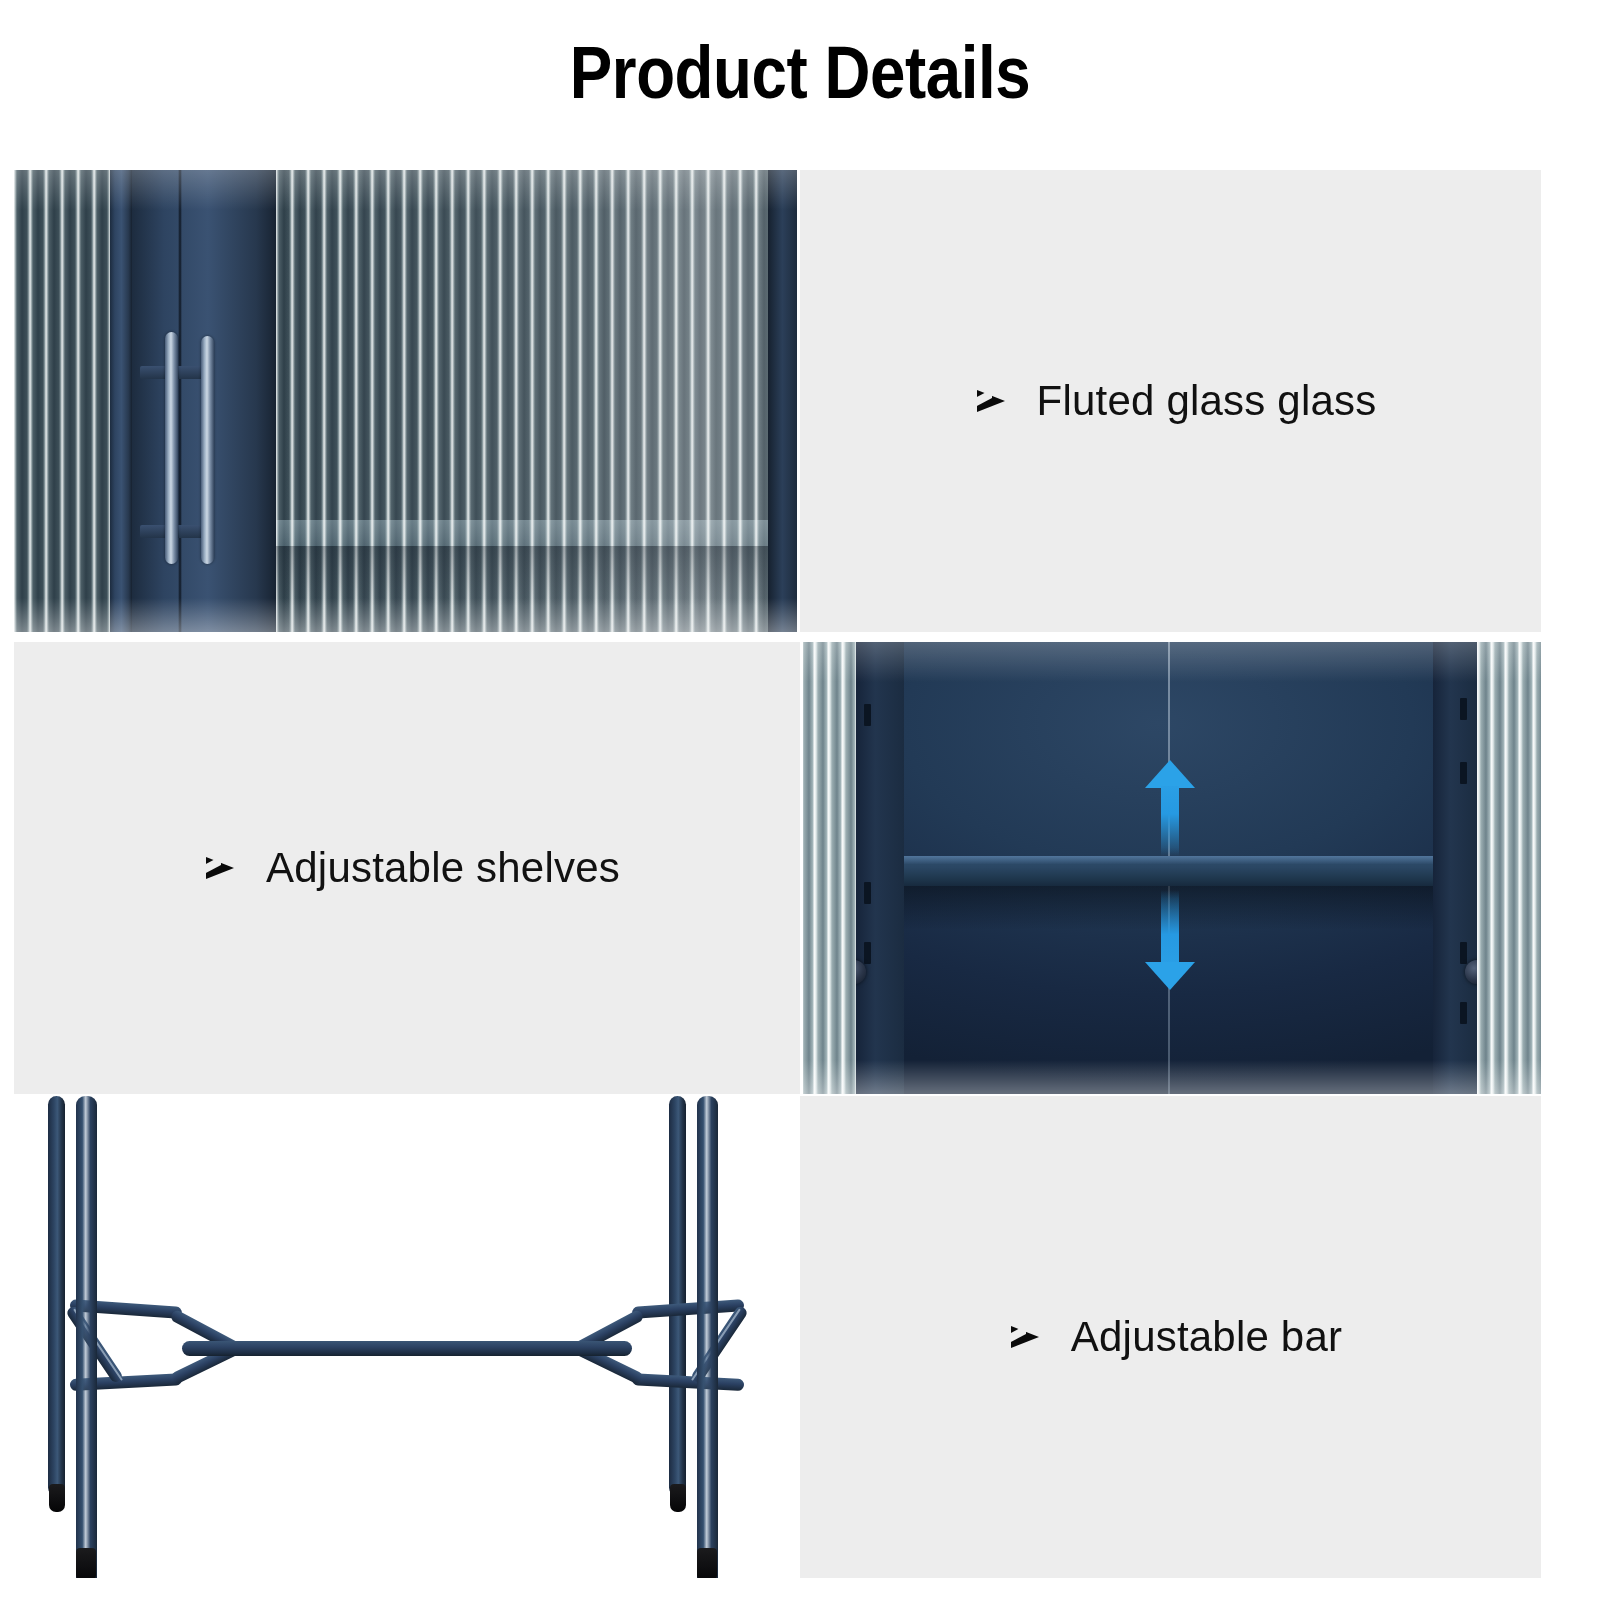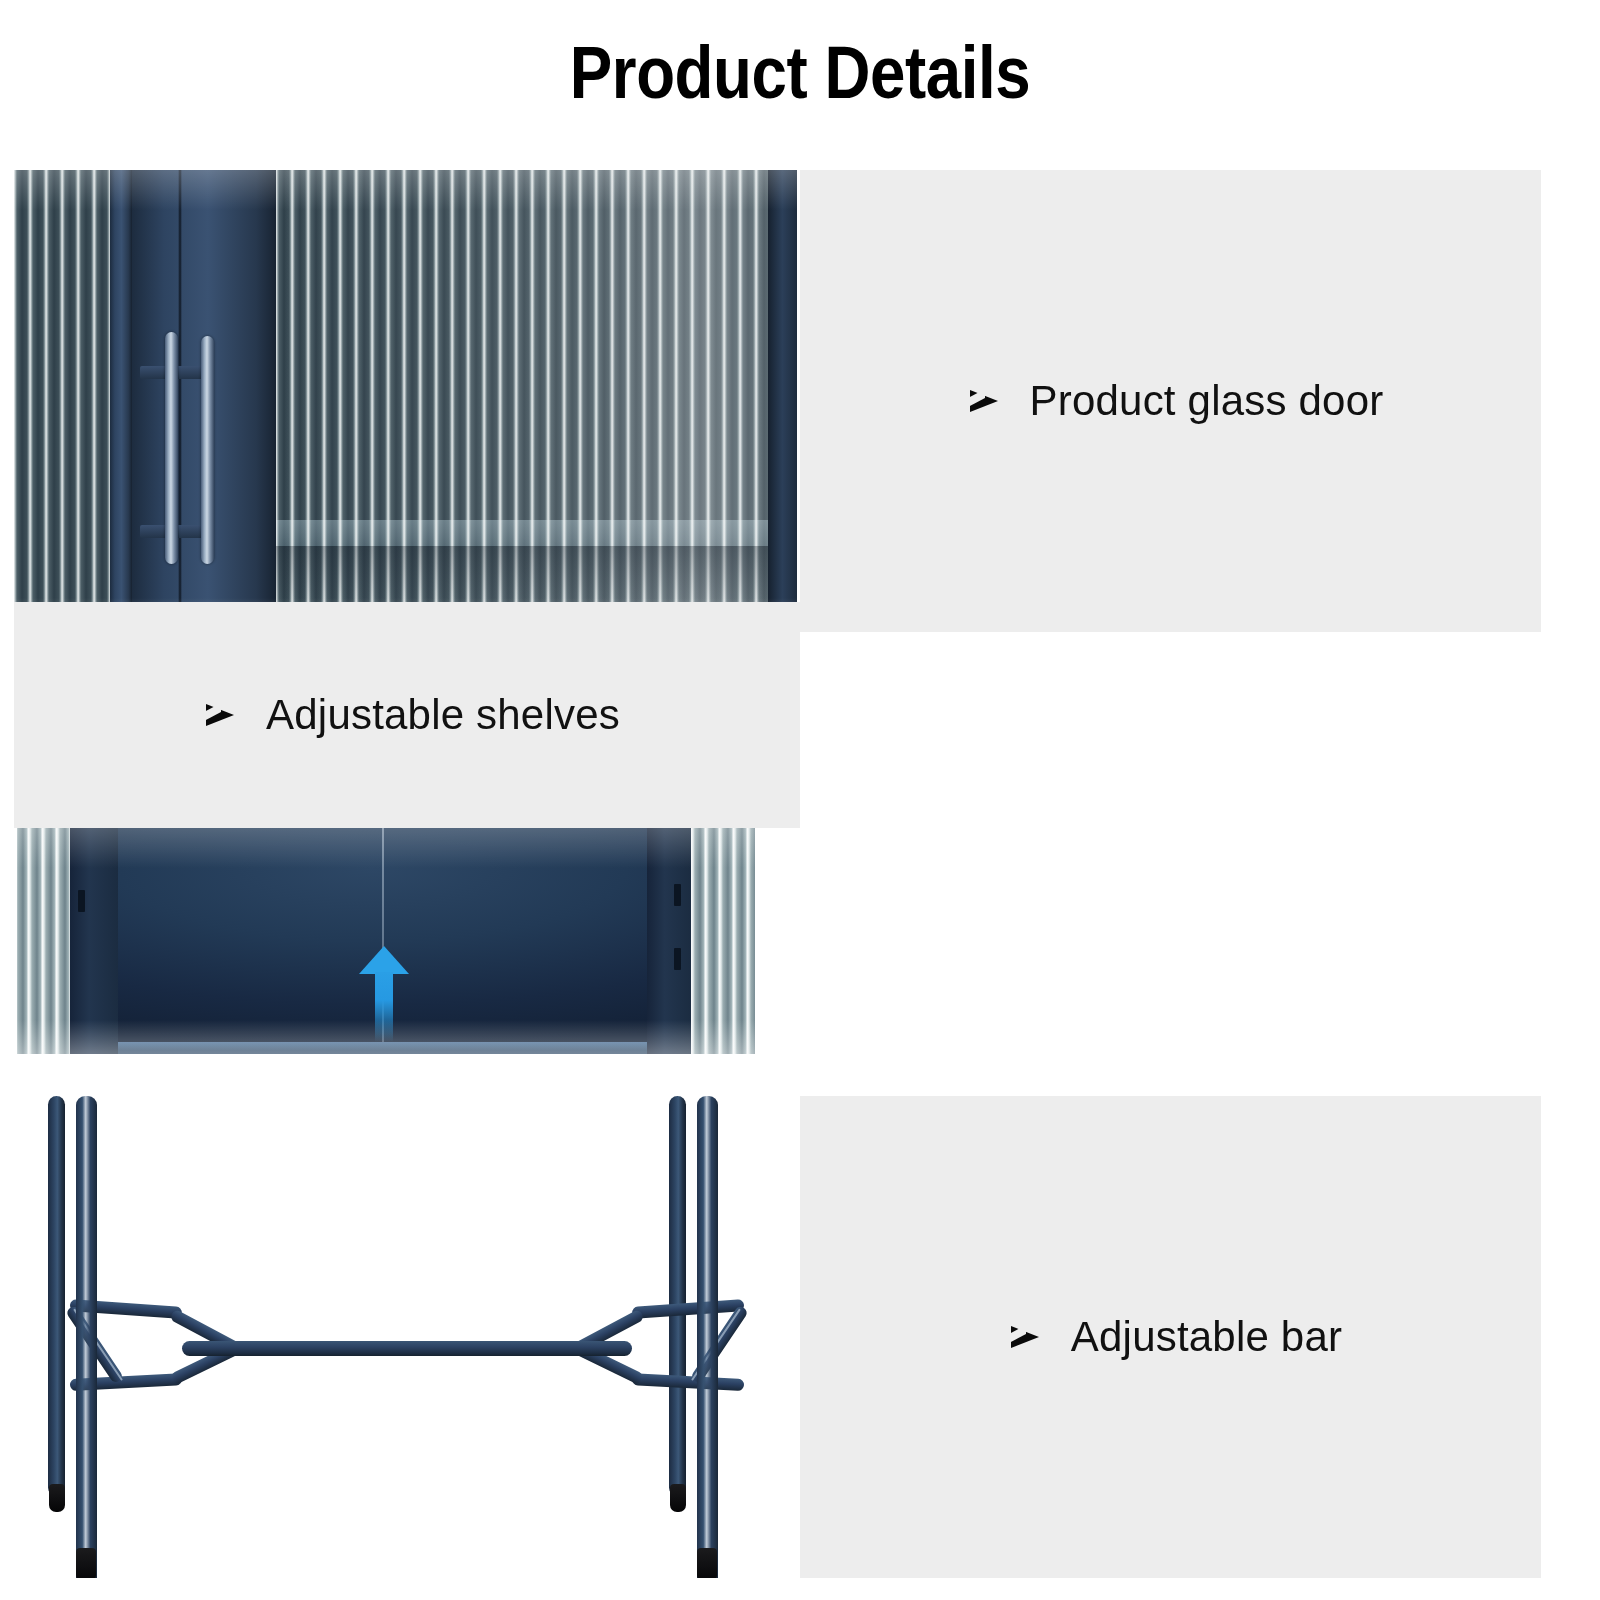--- a/index.html
+++ b/index.html
@@ -34,21 +34,21 @@
 
   
   .row {
     position: absolute;
     left: 14px;
     width: 1527px;
     display: flex;
     overflow: hidden;
   }
   #row-1 { top: 170px;  height: 462px; }
-  #row-2 { top: 602px;  height: 452px; flex-direction: column; }
+  #row-2 { top: 642px;  height: 452px; }
   #row-3 { top: 1096px; height: 482px; }
 
   .cell-photo { position: relative; overflow: hidden; }
   .cell-label {
     position: relative;
     background: #ededed;
     display: flex;
     align-items: center;
     overflow: hidden;
   }
@@ -391,21 +391,21 @@
       <div class="handle handle-b"></div>
 
       <div class="glass-topfade"></div>
       <div class="glass-botfade"></div>
     </div>
   </div>
 
   <div class="cell-label">
     <div class="label-inner">
       <span class="arrow-icon"></span>
-      <span class="label-text">Product glass door</span>
+      <span class="label-text">Fluted glass glass</span>
     </div>
   </div>
 
 </div>
 
 <div class="row" id="row-2">
 
   <div class="cell-label">
     <div class="label-inner">
       <span class="arrow-icon"></span>

